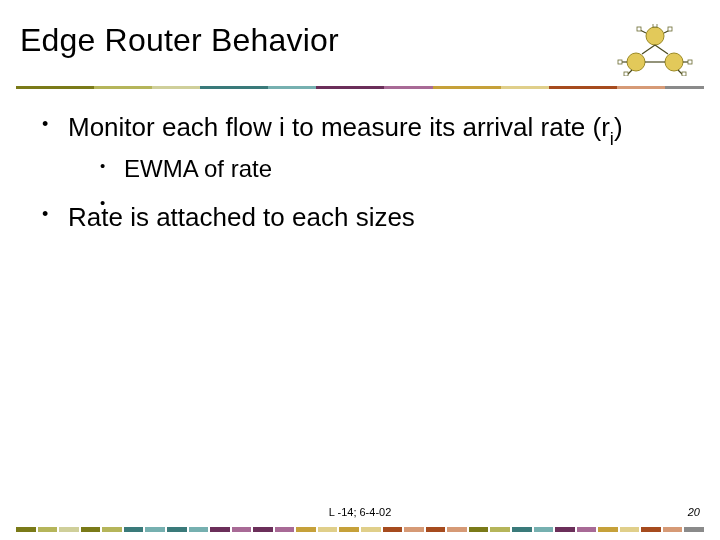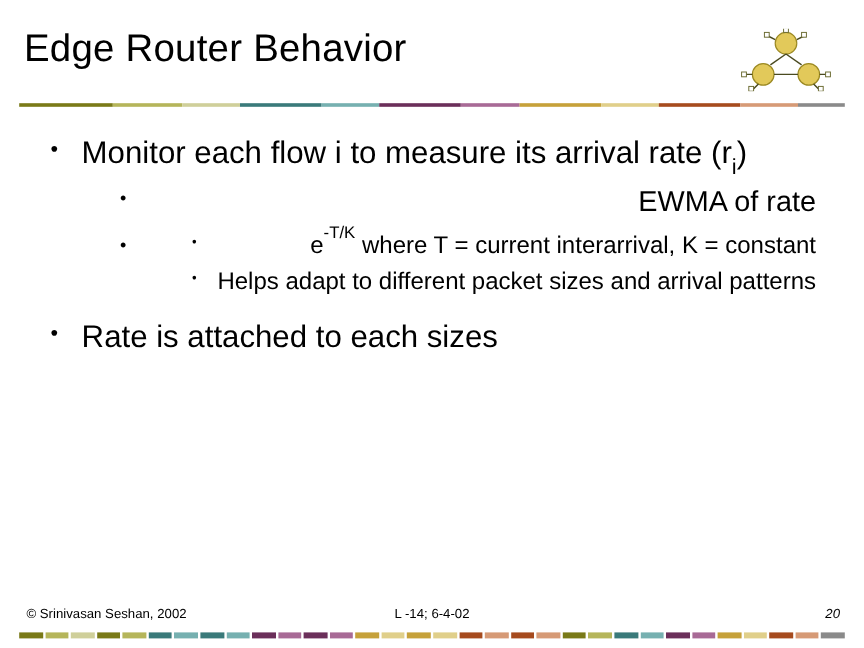--- a/index.html
+++ b/index.html
@@ -62,21 +62,20 @@
     position: absolute;
     left: 2px;
     top: 2px;
     font-size: 18px;
   }
   ul.b2 {
     list-style: none;
     margin: 10px 0 0 0;
     padding: 0 0 0 32px;
     font-size: 24px;
-    text-align: right;
   }
   ul.b2 > li {
     position: relative;
     padding-left: 24px;
     margin: 6px 0;
   }
   ul.b2 > li::before {
     content: "•";
     position: absolute;
     left: 0;
@@ -197,35 +196,28 @@
       <div class="seg" style="background: rgb(138, 138, 138); width: 40px;"></div>
     </div>
 
   <div class="body">
     <ul class="b1">
       <li>
         <span>Monitor each flow i to measure its arrival rate (r</span><sub>i</sub><span>)</span>
         <ul class="b2">
           <li><span>EWMA of rate</span></li>
           <li>
-            <ul class="b3">
-              <li>
-                <span>e</span><sup>-T/K</sup><span> where T = current interarrival, K = constant</span>
-              </li>
-              <li><span>Helps adapt to different packet sizes and arrival patterns</span></li>
-            </ul>
           </li>
         </ul>
       </li>
       <li><span>Rate is attached to each sizes</span></li>
     </ul>
   </div>
 
   <div class="footer">
-    <div class="copyright">© Srinivasan Seshan, 2002</div>
     <div class="center">L -14; 6-4-02</div>
     <div class="pagenum">20</div>
   </div>
 
   <div class="footbar" id="footbar">
       <div class="chip" style="background: rgb(122, 122, 24);"></div>
       <div class="chip" style="background: rgb(181, 181, 90);"></div>
       <div class="chip" style="background: rgb(207, 207, 154);"></div>
       <div class="chip" style="background: rgb(122, 122, 24);"></div>
       <div class="chip" style="background: rgb(181, 181, 90);"></div>

